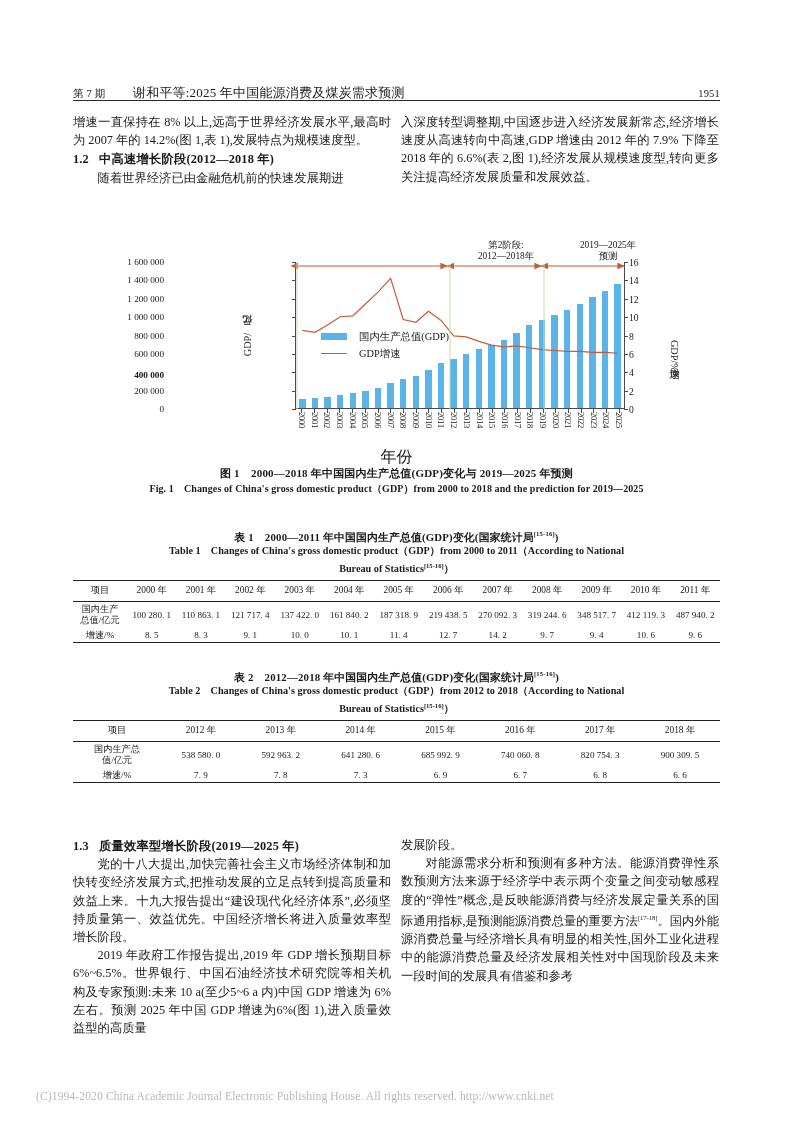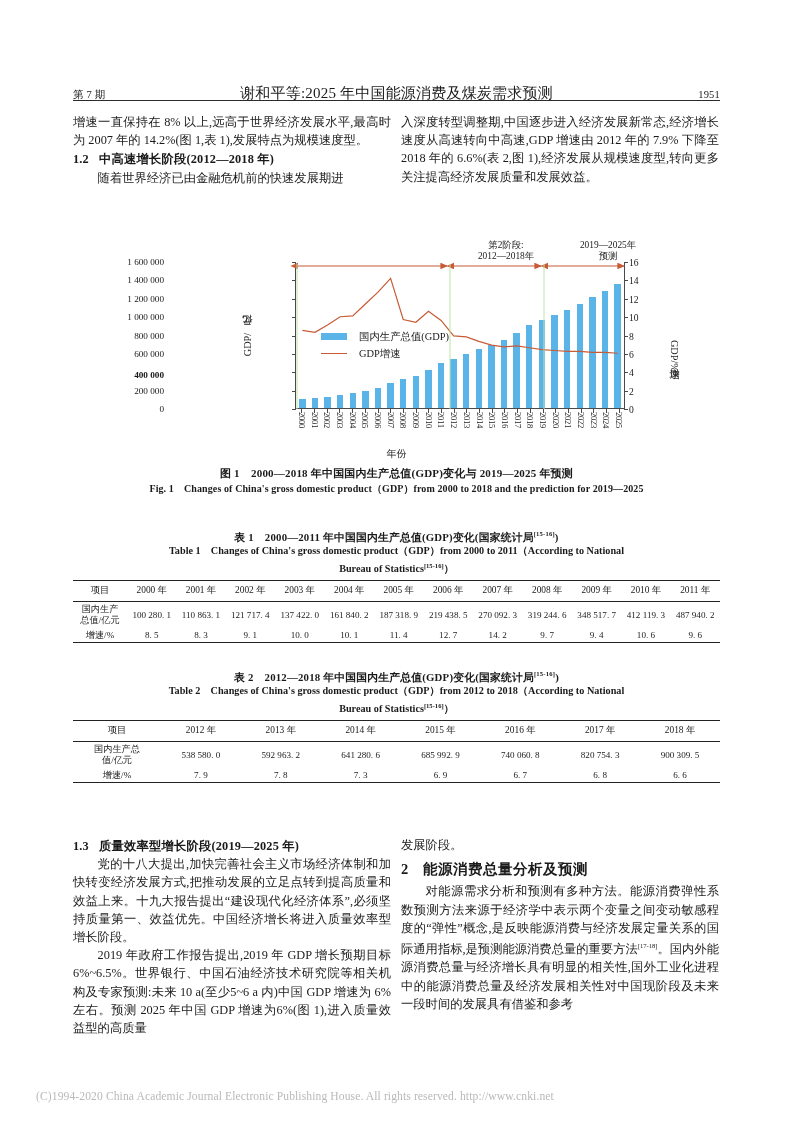--- a/index.html
+++ b/index.html
@@ -12,21 +12,21 @@
     overflow:hidden;
   }
   .page{position:absolute;left:0;top:0;width:793px;height:1122px;}
 
   
   .runhead{
     position:absolute;left:73px;top:84px;width:647px;
     display:flex;align-items:baseline;justify-content:space-between;
     font-size:10.5px;letter-spacing:.2px;
   }
-  .runhead .center{flex:1;text-align:center;font-size:15px;font-family:Liberation Serif, serif;}
+  .runhead .center{flex:1;text-align:left;font-size:13px;font-family:Liberation Serif, serif;}
   .runhead .issue{width:60px;}
   .runhead .pageno{width:60px;text-align:right;}
   .runhead-rule{
     position:absolute;left:73px;top:100px;width:647px;height:1px;
     background:#2b2b2b;
   }
 
   
   .col{position:absolute;width:318px;font-size:12.3px;line-height:18.2px;text-align:justify;}
   .colL{left:73px;}
@@ -58,21 +58,21 @@
 
   .ytick{position:absolute;right:556px;font-size:9.2px;text-align:right;white-space:nowrap;transform:translateY(-50%);}
   .y2tick{position:absolute;left:556px;font-size:9.6px;text-align:left;white-space:nowrap;transform:translateY(-50%);}
   .ylab{position:absolute;left:168px;top:93px;font-size:10.2px;
         writing-mode:vertical-rl;transform:rotate(180deg);white-space:nowrap;letter-spacing:0px;}
   .y2lab{position:absolute;left:594px;top:100px;font-size:10.2px;
         writing-mode:vertical-rl;white-space:nowrap;letter-spacing:0px;}
   .xtick{position:absolute;top:172px;font-size:8.6px;
          writing-mode:vertical-rl;white-space:nowrap;letter-spacing:-.3px;
          transform-origin:left top;}
-  .xlab{position:absolute;left:0;right:0;top:207px;text-align:center;font-size:10px;}
+  .xlab{position:absolute;left:0;right:0;top:207px;text-align:center;font-size:16px;}
 
   .phase{position:absolute;text-align:center;font-size:9.4px;line-height:11.4px;white-space:nowrap;}
   .legend{position:absolute;left:248px;top:88px;font-size:10.4px;line-height:17px;}
   .legend .row{display:flex;align-items:center;gap:12px;white-space:nowrap;}
   .lg-bar{width:26px;height:6.5px;background:#5ab4e8;display:inline-block;}
   .lg-line{width:26px;height:0;border-top:1.5px solid #c75b36;display:inline-block;}
 
   
   .tblwrap{position:absolute;left:73px;width:647px;}
   .tcap{text-align:center;font-size:10.8px;line-height:14.6px;font-weight:bold;}
@@ -414,21 +414,18 @@
   <div class="col colL" style="top:836px;">
     <div class="h3">
       <span class="num">1.3</span><span>质量效率型增长阶段(2019—2025 年)</span>
     </div>
     <p class="p">党的十八大提出,加快完善社会主义市场经济体制和加快转变经济发展方式,把推动发展的立足点转到提高质量和效益上来。十九大报告提出“建设现代化经济体系”,必须坚持质量第一、效益优先。中国经济增长将进入质量效率型增长阶段。</p>
     <p class="p">2019 年政府工作报告提出,2019 年 GDP 增长预期目标 6%~6.5%。世界银行、中国石油经济技术研究院等相关机构及专家预测:未来 10 a(至少5~6 a 内)中国 GDP 增速为 6% 左右。预测 2025 年中国 GDP 增速为6%(图 1),进入质量效益型的高质量</p>
   </div>
 
   <div class="col colR" style="top:836px;">
     <p class="p noind">发展阶段。</p>
-    <div class="h2">
-      <span class="num">2</span><span>能源消费总量分析及预测</span>
-    </div>
     <p class="p"><span>对能源需求分析和预测有多种方法。能源消费弹性系数预测方法来源于经济学中表示两个变量之间变动敏感程度的“弹性”概念,是反映能源消费与经济发展定量关系的国际通用指标,是预测能源消费总量的重要方法</span><sup>[17-18]</sup><span>。国内外能源消费总量与经济增长具有明显的相关性,国外工业化进程中的能源消费总量及经济发展相关性对中国现阶段及未来一段时间的发展具有借鉴和参考</span></p>
   </div>
 
   <div class="footer">(C)1994-2020 China Academic Journal Electronic Publishing House. All rights reserved.    http://www.cnki.net</div>
 
 </div>
 
 </body></html>

